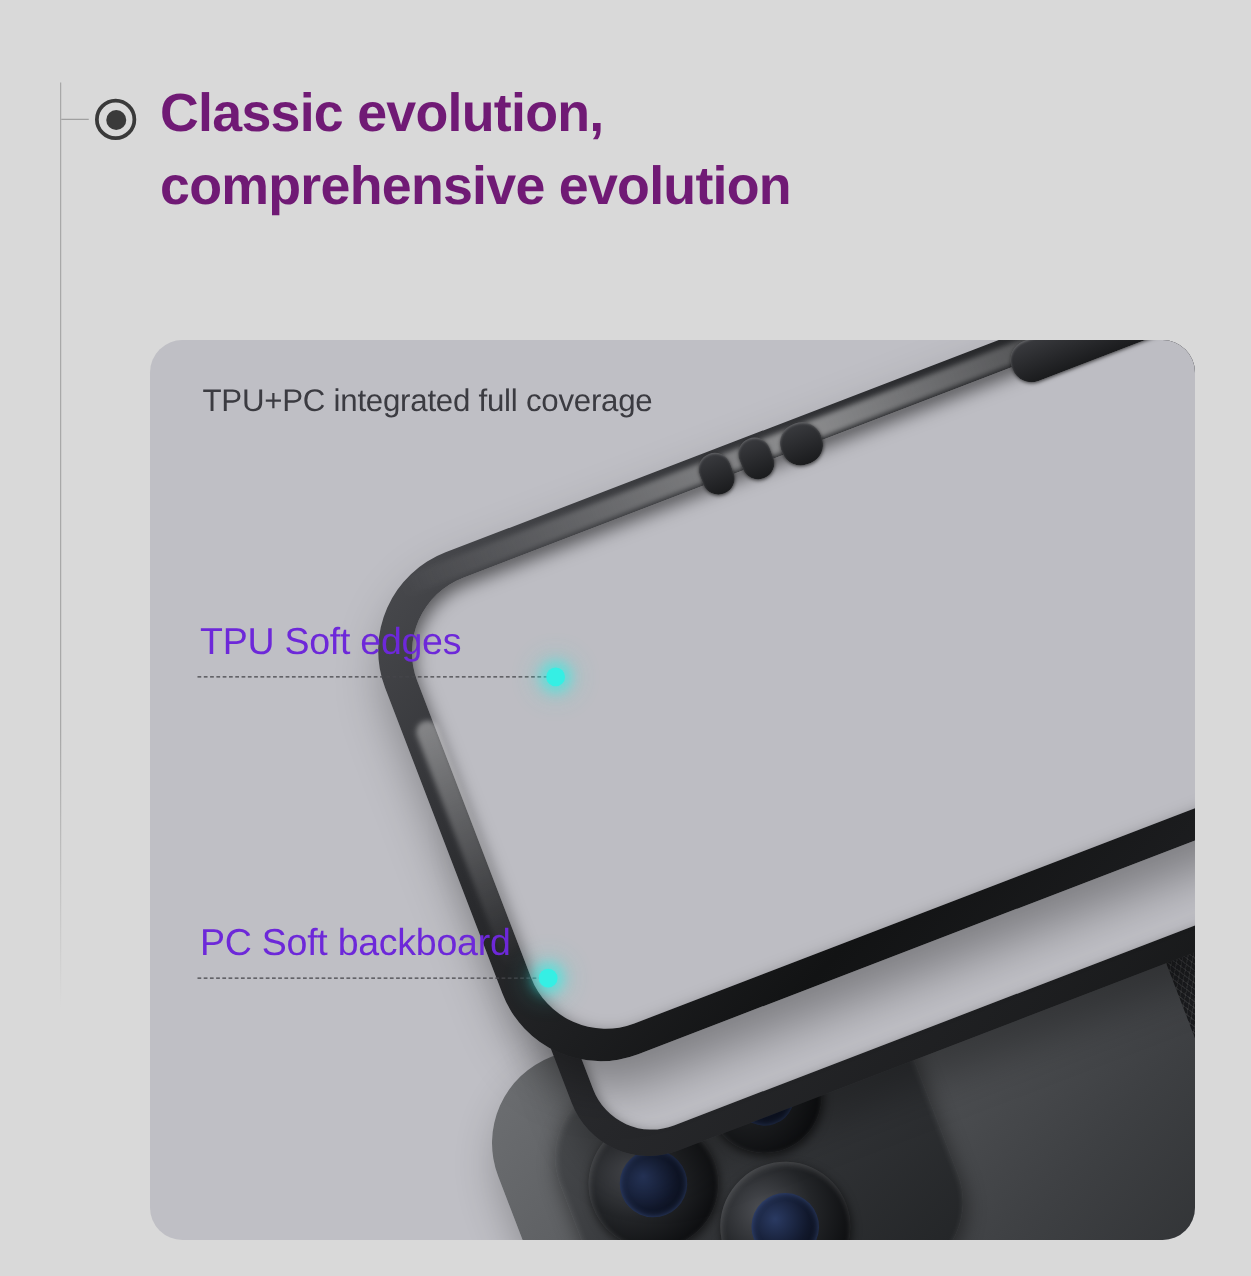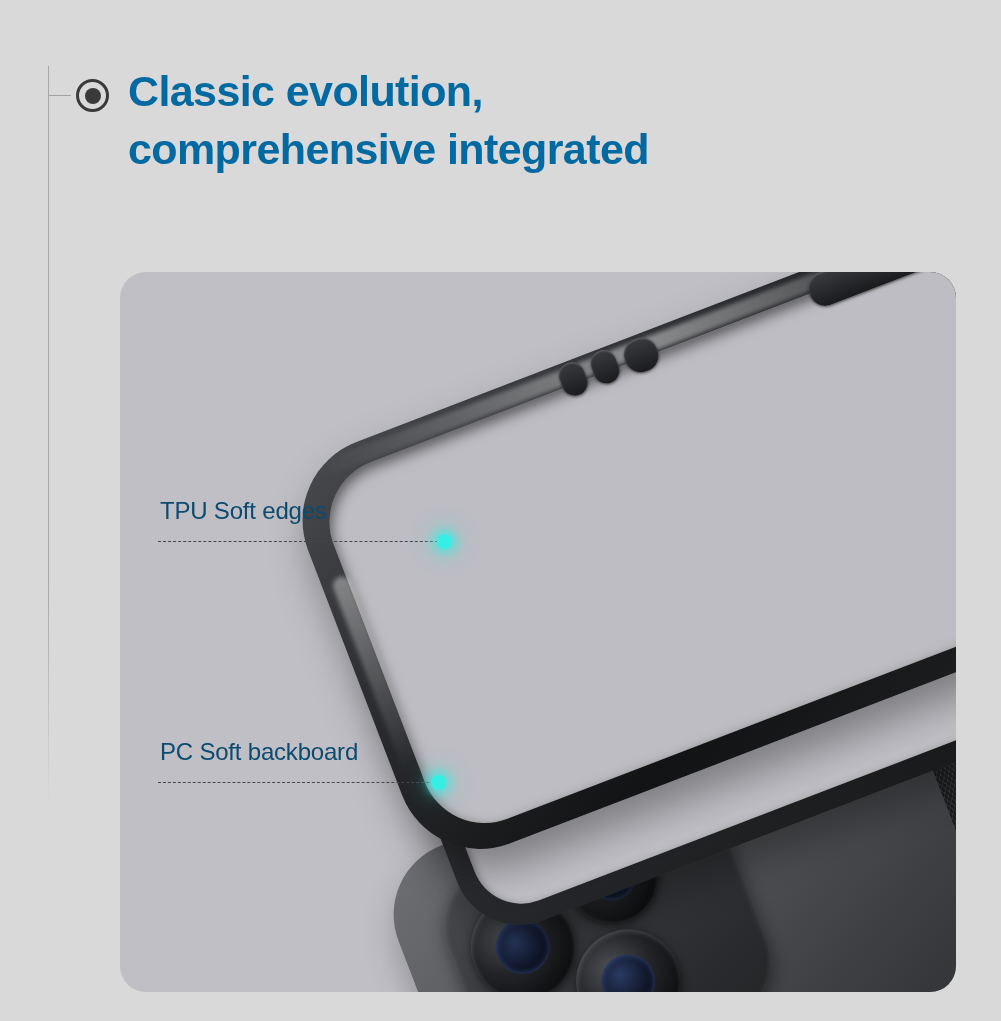--- a/index.html
+++ b/index.html
@@ -55,21 +55,21 @@
     height: 16px;
     border-radius: 50%;
     background: #3a3a3a;
   }
 
   .headline {
     position: absolute;
     left: 128px;
     top: 62px;
     width: 800px;
-    color: #0369a1;
+    color: #701a75;
     font-size: 43px;
     font-weight: bold;
     line-height: 1.36;
     letter-spacing: -0.6px;
   }
   .headline-line { display: block; white-space: nowrap; }
 
   
   .card {
     position: absolute;
@@ -257,22 +257,22 @@
     box-shadow: inset 0 0 6px rgba(120,160,255,.4);
   }
   .lens-1 { left: 18px;  top: 36px;  width: 104px; height: 104px; }
   .lens-2 { left: 132px; top: 8px;   width: 92px;  height: 92px; }
   .lens-3 { left: 104px; top: 106px; width: 104px; height: 104px; }
 
   
   .anno { position: absolute; z-index: 50; }
   .anno-label {
     position: absolute;
-    color: #0c4a6e;
-    font-size: 24px;
+    color: #6d28d9;
+    font-size: 30px;
     letter-spacing: -0.2px;
     white-space: nowrap;
   }
   .anno-dash {
     position: absolute;
     height: 0;
     border-top: 1px dashed #45454a;
   }
   .anno-dot {
     position: absolute;
@@ -293,25 +293,26 @@
 </style>
 </head>
 <body>
 
 <div class="rail"></div>
 <div class="rail-tick"></div>
 
 <div class="bullet"></div>
 <h1 class="headline">
   <span class="headline-line">Classic evolution,</span>
-  <span class="headline-line">comprehensive integrated</span>
+  <span class="headline-line">comprehensive evolution</span>
 </h1>
 
 <section class="card">
 
+  <div class="card-title">TPU+PC integrated full coverage</div>
 
   <div class="scene">
 
     <div class="backcase">
       <div class="backcase-rim"></div>
       <div class="btn-slot slot-a"></div>
       <div class="btn-slot slot-b"></div>
       <div class="btn-slot slot-c"></div>
     </div>
 

